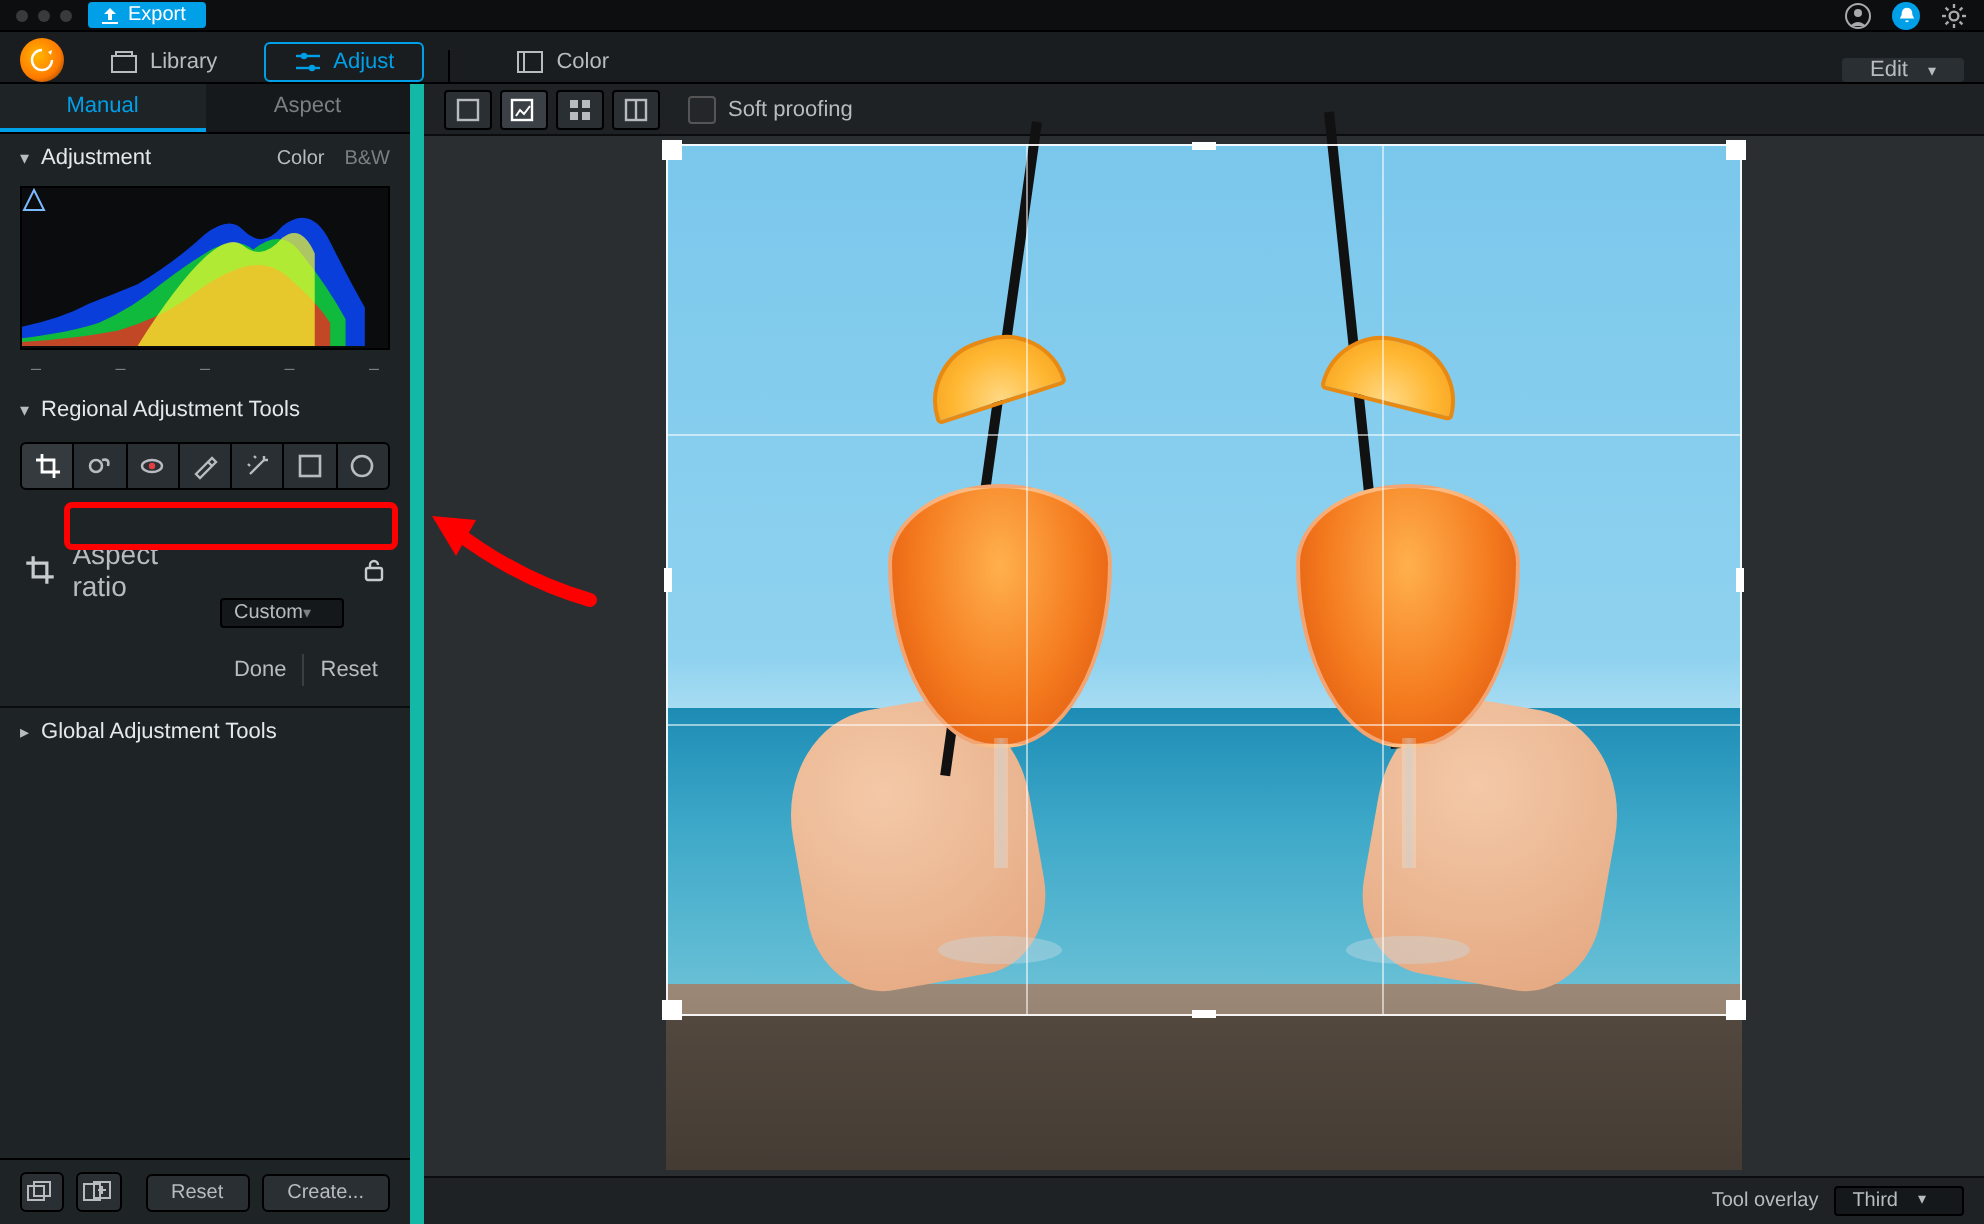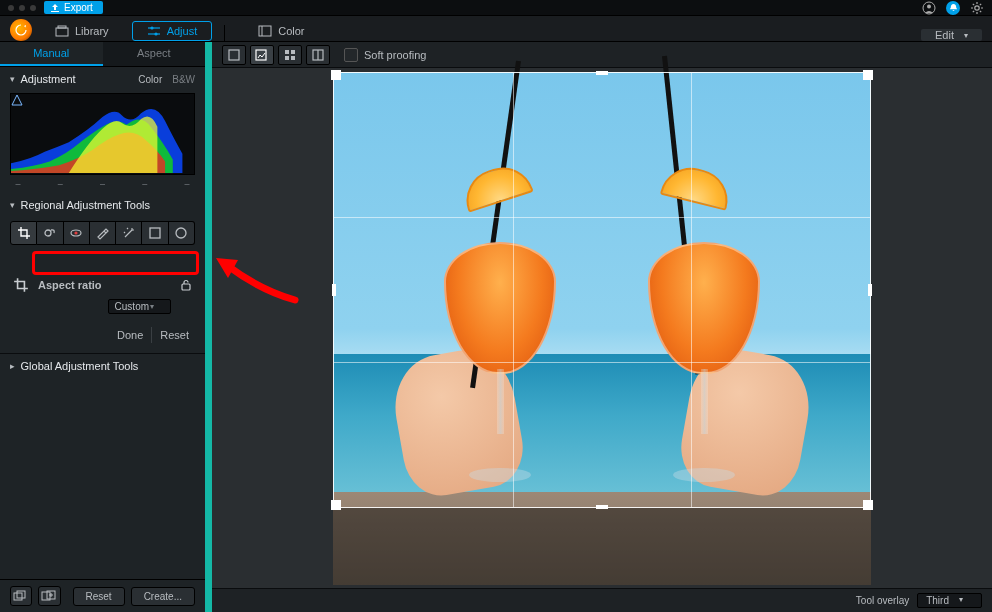--- a/index.html
+++ b/index.html
@@ -63,21 +63,21 @@
   .tool-strip .tbtn { flex:1; height:24px; background: var(--bg-button); border:1px solid #000; display:flex; align-items:center; justify-content:center; cursor:pointer; color:var(--text);}
   .tool-strip .tbtn:first-child { border-top-left-radius:3px; border-bottom-left-radius:3px;}
   .tool-strip .tbtn:last-child { border-top-right-radius:3px; border-bottom-right-radius:3px;}
   .tool-strip .tbtn + .tbtn { border-left:none;}
   .tool-strip .tbtn.active { background: #353a3e; color:#fff;}
 
   
   .crop-block { margin:4px 8px; position:relative;}
   .crop-row { display:flex; align-items:center; gap:6px; padding:3px 2px;}
   .crop-row .lefticon { width:22px; display:flex; justify-content:center;}
-  .crop-row .lbl { font-size:11px; color:var(--text); min-width:54px;font-weight:bold;}
+  .crop-row .lbl { font-size:14px; color:var(--text); min-width:54px;}
   .crop-row select, .fake-select { flex:1; background:#15181b; border:1px solid #000; color:var(--text); font-size:10px; padding:1px 16px 1px 6px; border-radius:2px; appearance:none; position:relative;margin-top:43px;}
   .fake-select { display:flex; align-items:center; justify-content:space-between; cursor:pointer;}
   .fake-select .caret { font-size:8px; color:var(--text-dim);}
   .lock-btn { width:18px; height:18px; display:flex; align-items:center; justify-content:center; cursor:pointer; color:var(--text);}
   .angle-row .slider { flex:1; height:14px; position:relative;}
   .angle-row .track { position:absolute; left:0; right:0; top:6px; height:2px; background:#3a3f43; border-radius:1px;}
   .angle-row .thumb { position:absolute; top:2px; width:8px; height:10px; background:#c0c4c8; left:calc(50% - 4px); clip-path: polygon(50% 0, 100% 60%, 100% 100%, 0 100%, 0 60%);}
   .angle-val { width:32px; text-align:right; font-size:10px; color:var(--text-bright);}
 
   

